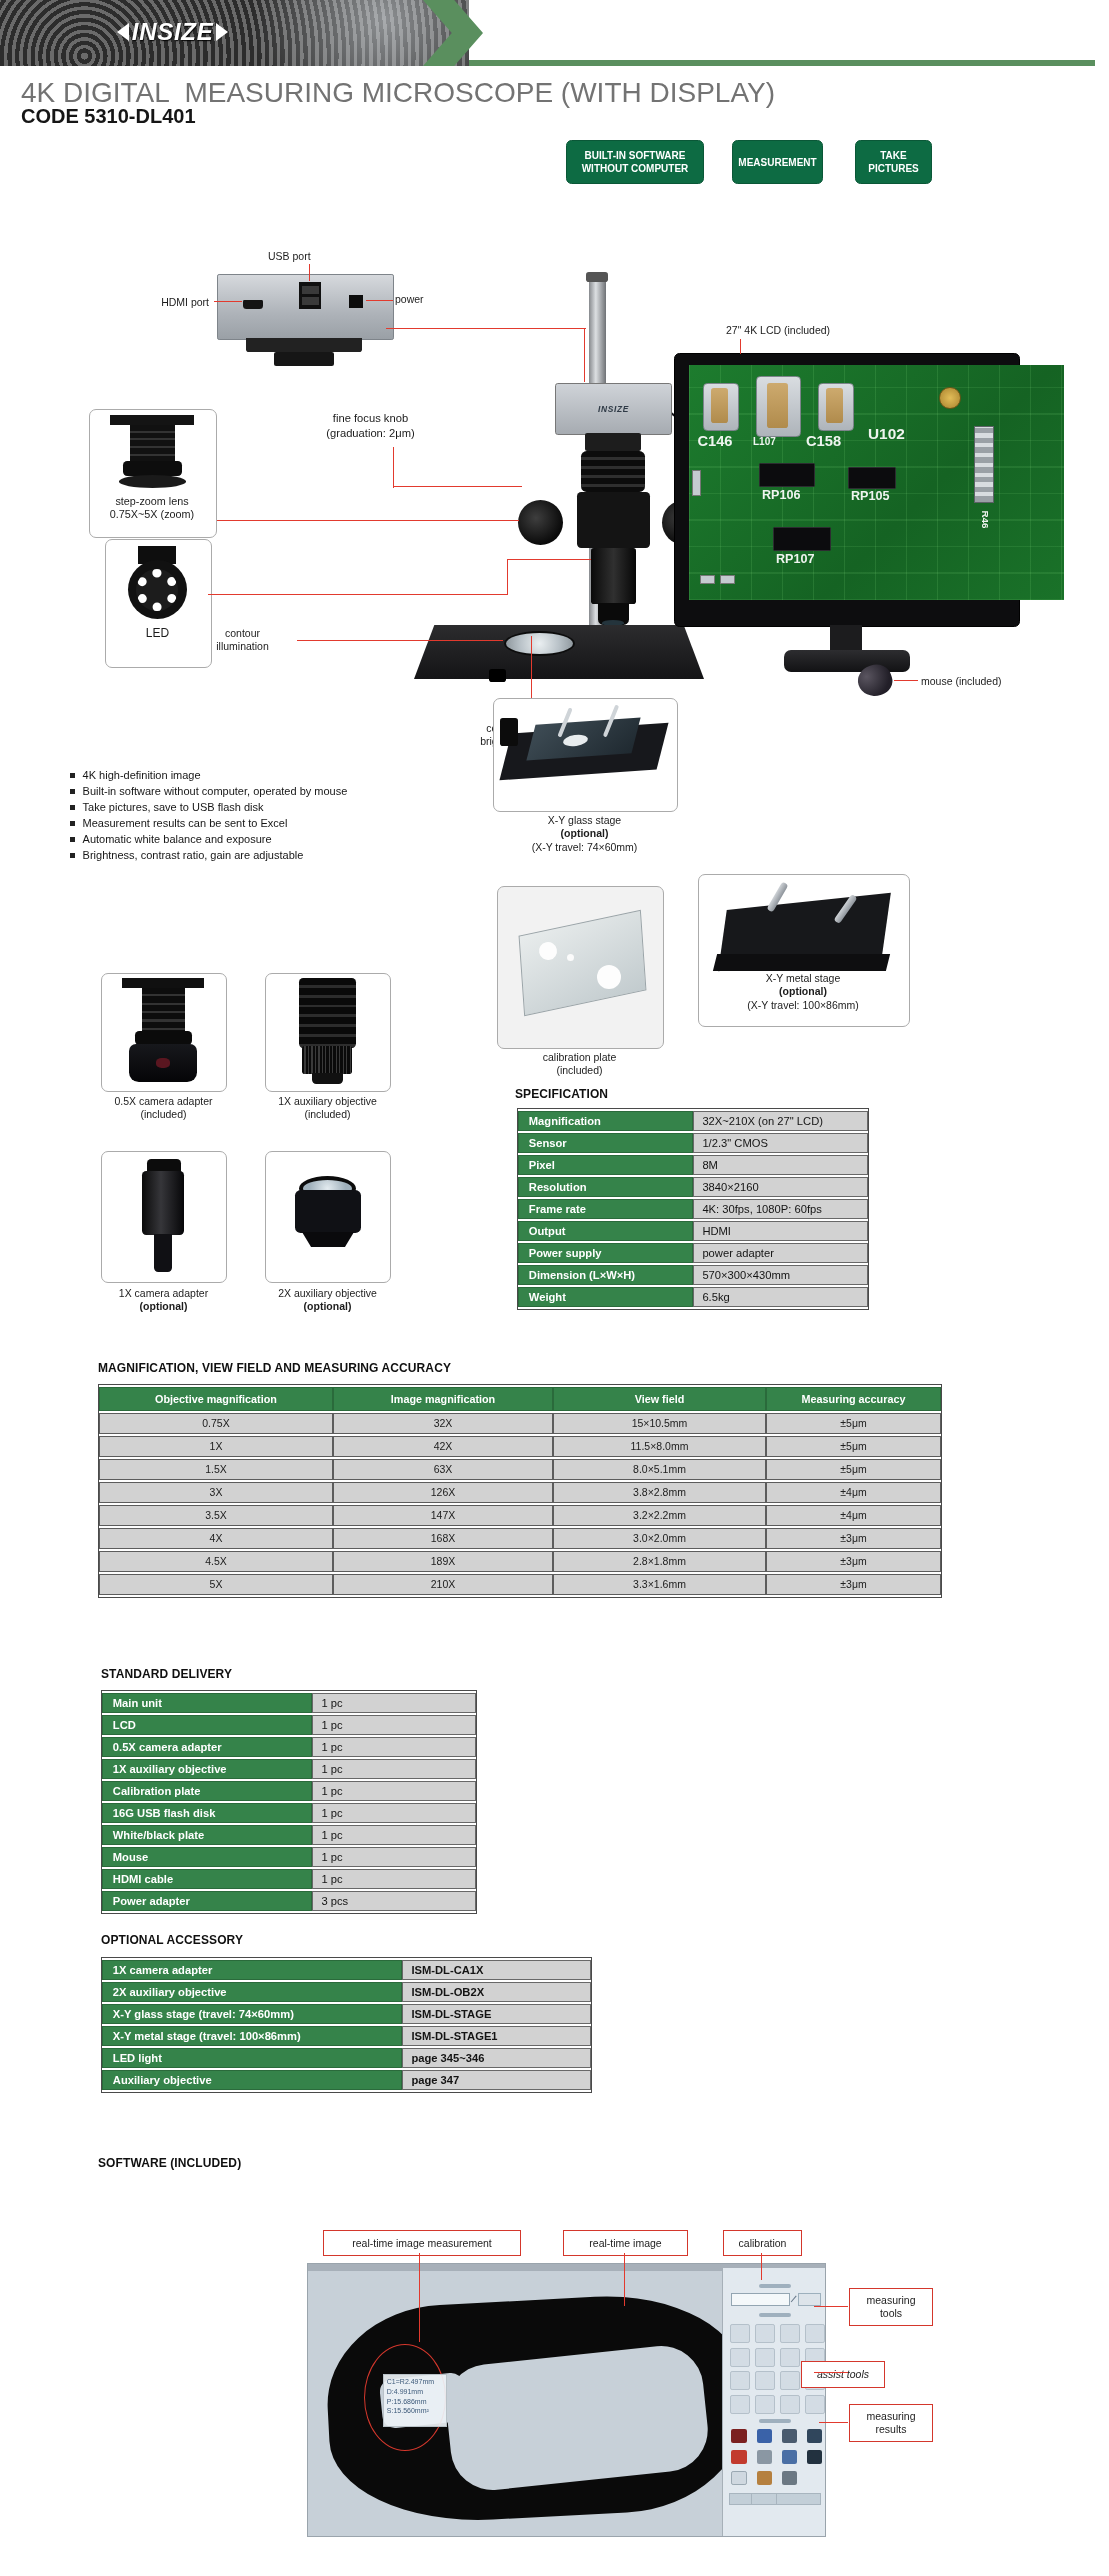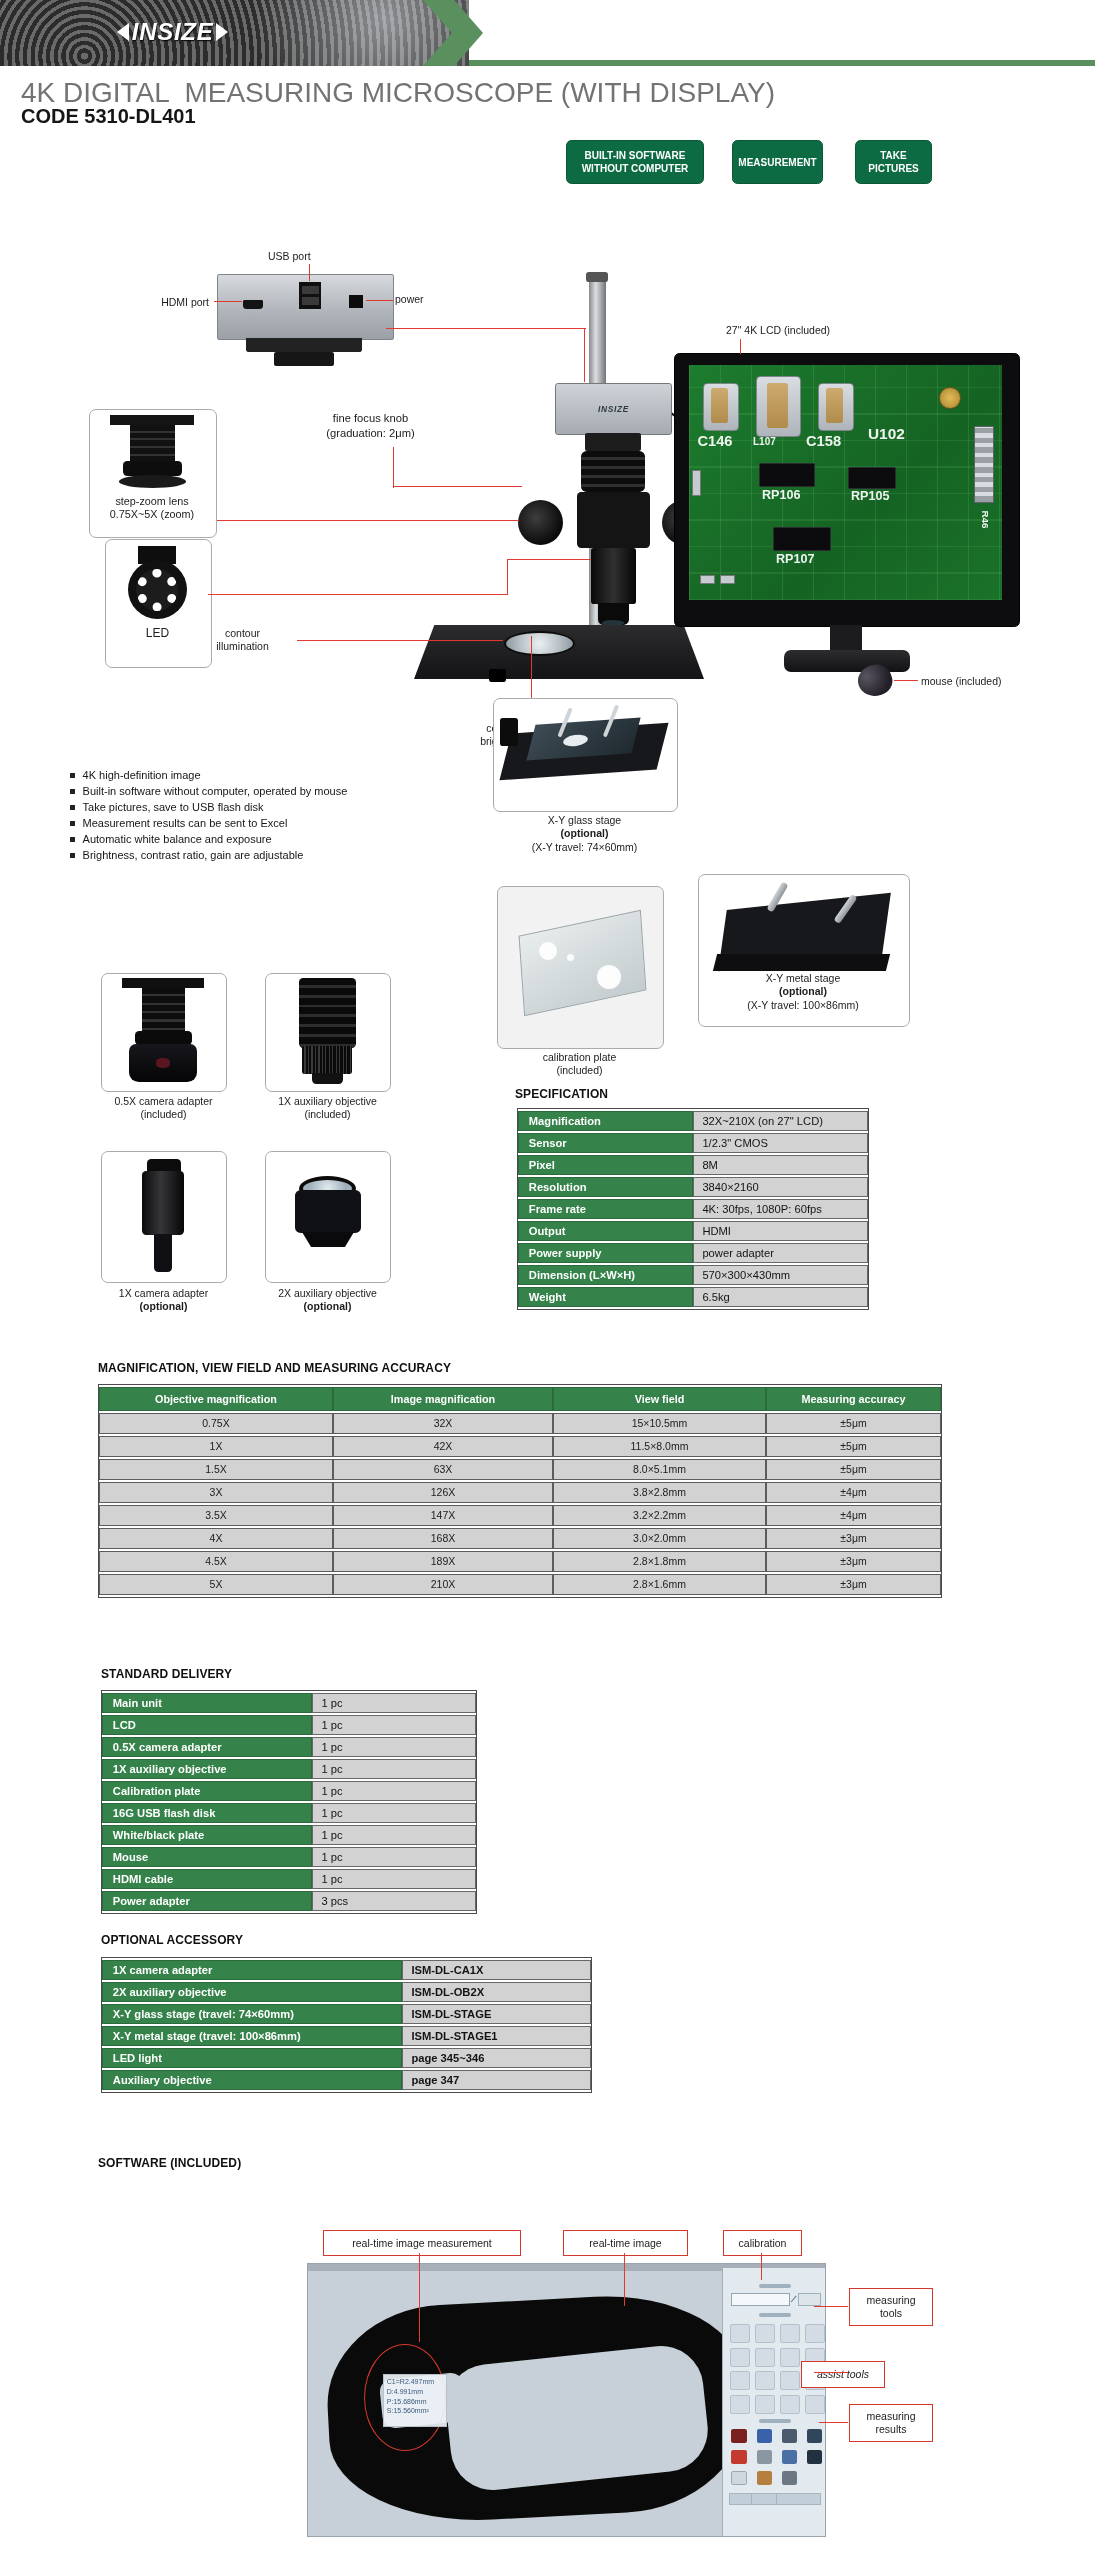--- a/index.html
+++ b/index.html
@@ -111,21 +111,21 @@
   <div class="abs" style="left:662px;top:500px;width:45px;height:45px;border-radius:50%;background:radial-gradient(circle at 40% 40%,#3e3e3e,#0a0a0a 70%);"></div>
   <div class="abs" style="left:591px;top:548px;width:45px;height:56px;background:linear-gradient(90deg,#090909,#303030 50%,#060606);border-radius:2.8px;"></div>
   <div class="abs" style="left:598px;top:603px;width:31px;height:22.4px;background:#0a0a0a;border-radius:0 0 5.6px 5.6px;"></div>
   <div class="abs" style="left:602px;top:620px;width:22.4px;height:5.6px;background:#24343c;border-radius:50%;"></div>
 
   <div class="abs" style="left:414px;top:625px;width:290px;height:54px;background:linear-gradient(180deg,#2c2c2e,#141416);clip-path:polygon(7% 0,93% 0,100% 100%,0 100%);"></div>
   <div class="abs" style="left:504px;top:631px;width:67px;height:21px;border-radius:50%;background:radial-gradient(circle,#eaeff1,#b9c2c8 55%,#8b949a);border:2.1px solid #0c0c0c;"></div>
   <div class="abs" style="left:489px;top:669px;width:17px;height:12.6px;background:#000;border-radius:2.8px;"></div>
 
   <div class="abs" style="left:674px;top:353px;width:344px;height:272px;background:#0d0d0f;border:1.4px solid #000;border-radius:5.6px;"></div>
-  <div class="abs" style="left:689px;top:365px;width:313px;height:235px;overflow:hidden;background:
+  <div class="abs" style="left:689px;top:365px;width:375px;height:235px;overflow:hidden;background:
        repeating-linear-gradient(90deg,rgba(160,255,150,.12) 0 1.4px,rgba(0,0,0,0) 1.4px 31px),
        repeating-linear-gradient(0deg,rgba(160,255,150,.10) 0 1.4px,rgba(0,0,0,0) 1.4px 26.5px),
        linear-gradient(135deg,#1d7c2e,#156323 60%,#1a7229); text-align: right;">
     <div class="capacitor" style="left:14px;top:17.5px;width:34px;height:46px;"></div>
     <div class="cap-core" style="left:22.4px;top:23px;width:17px;height:35px;"></div>
     <div class="capacitor" style="left:67px;top:11.2px;width:43px;height:59px;"></div>
     <div class="cap-core" style="left:78px;top:18px;width:21px;height:45px;"></div>
     <div class="capacitor" style="left:129px;top:17.5px;width:34px;height:46px;"></div>
     <div class="cap-core" style="left:137px;top:23px;width:17px;height:35px;"></div>
     <div class="abs" style="left:250px;top:22.4px;width:19.6px;height:19.6px;border-radius:50%;background:radial-gradient(circle,#e2bd58,#a8822e);border:1.4px solid #6d5416;"></div>
@@ -366,21 +366,21 @@
         </tr>
       <tr>
           <td>4.5X</td>
           <td>189X</td>
           <td>2.8×1.8mm</td>
           <td>±3μm</td>
         </tr>
       <tr>
           <td>5X</td>
           <td>210X</td>
-          <td>2.8×1.6mm</td>
+          <td>3.3×1.6mm</td>
           <td>±3μm</td>
         </tr>
     </tbody>
   </table>
 
   <div class="sec-h" style="left:101px;top:1667px;">STANDARD DELIVERY</div>
   <table class="dt" style="left:101px;top:1690px;width:374px;">
     <colgroup>
         <col style="width:210px">
         <col style="width:164px">

